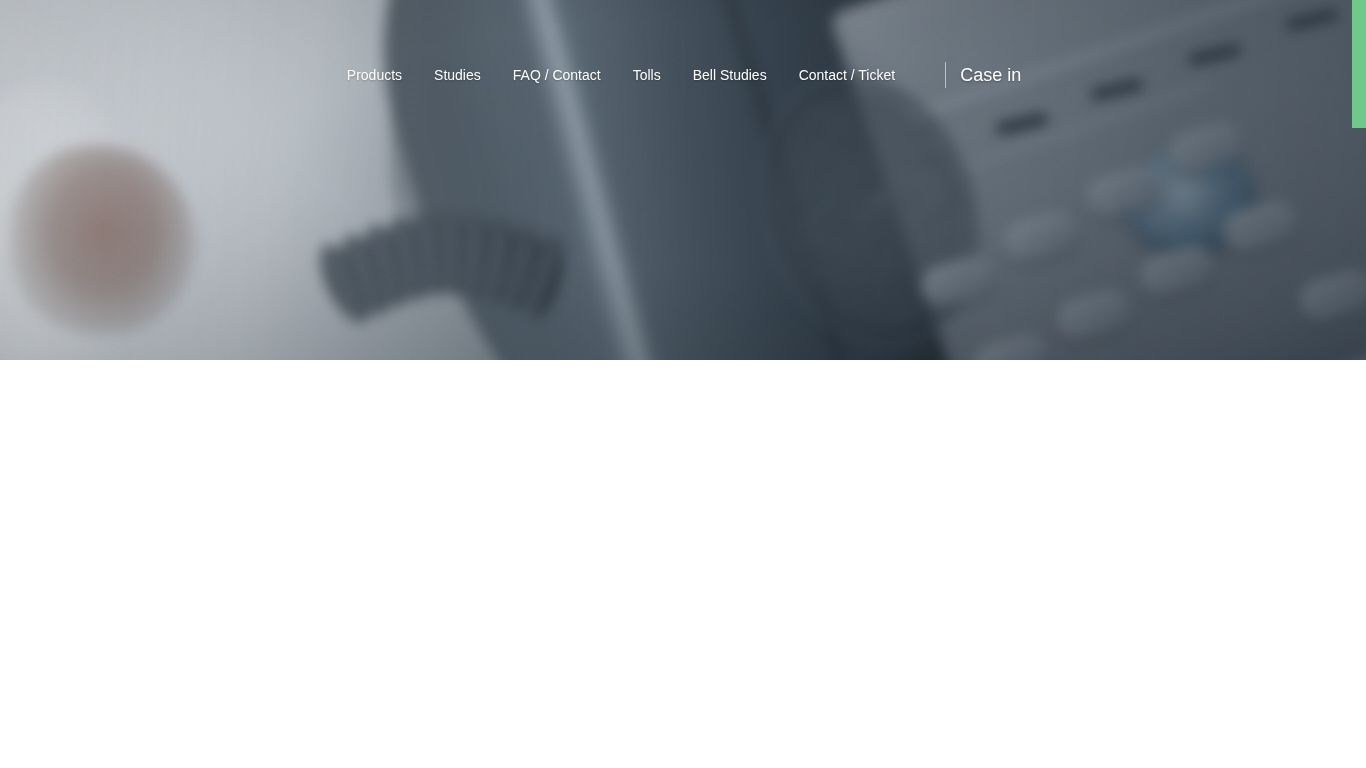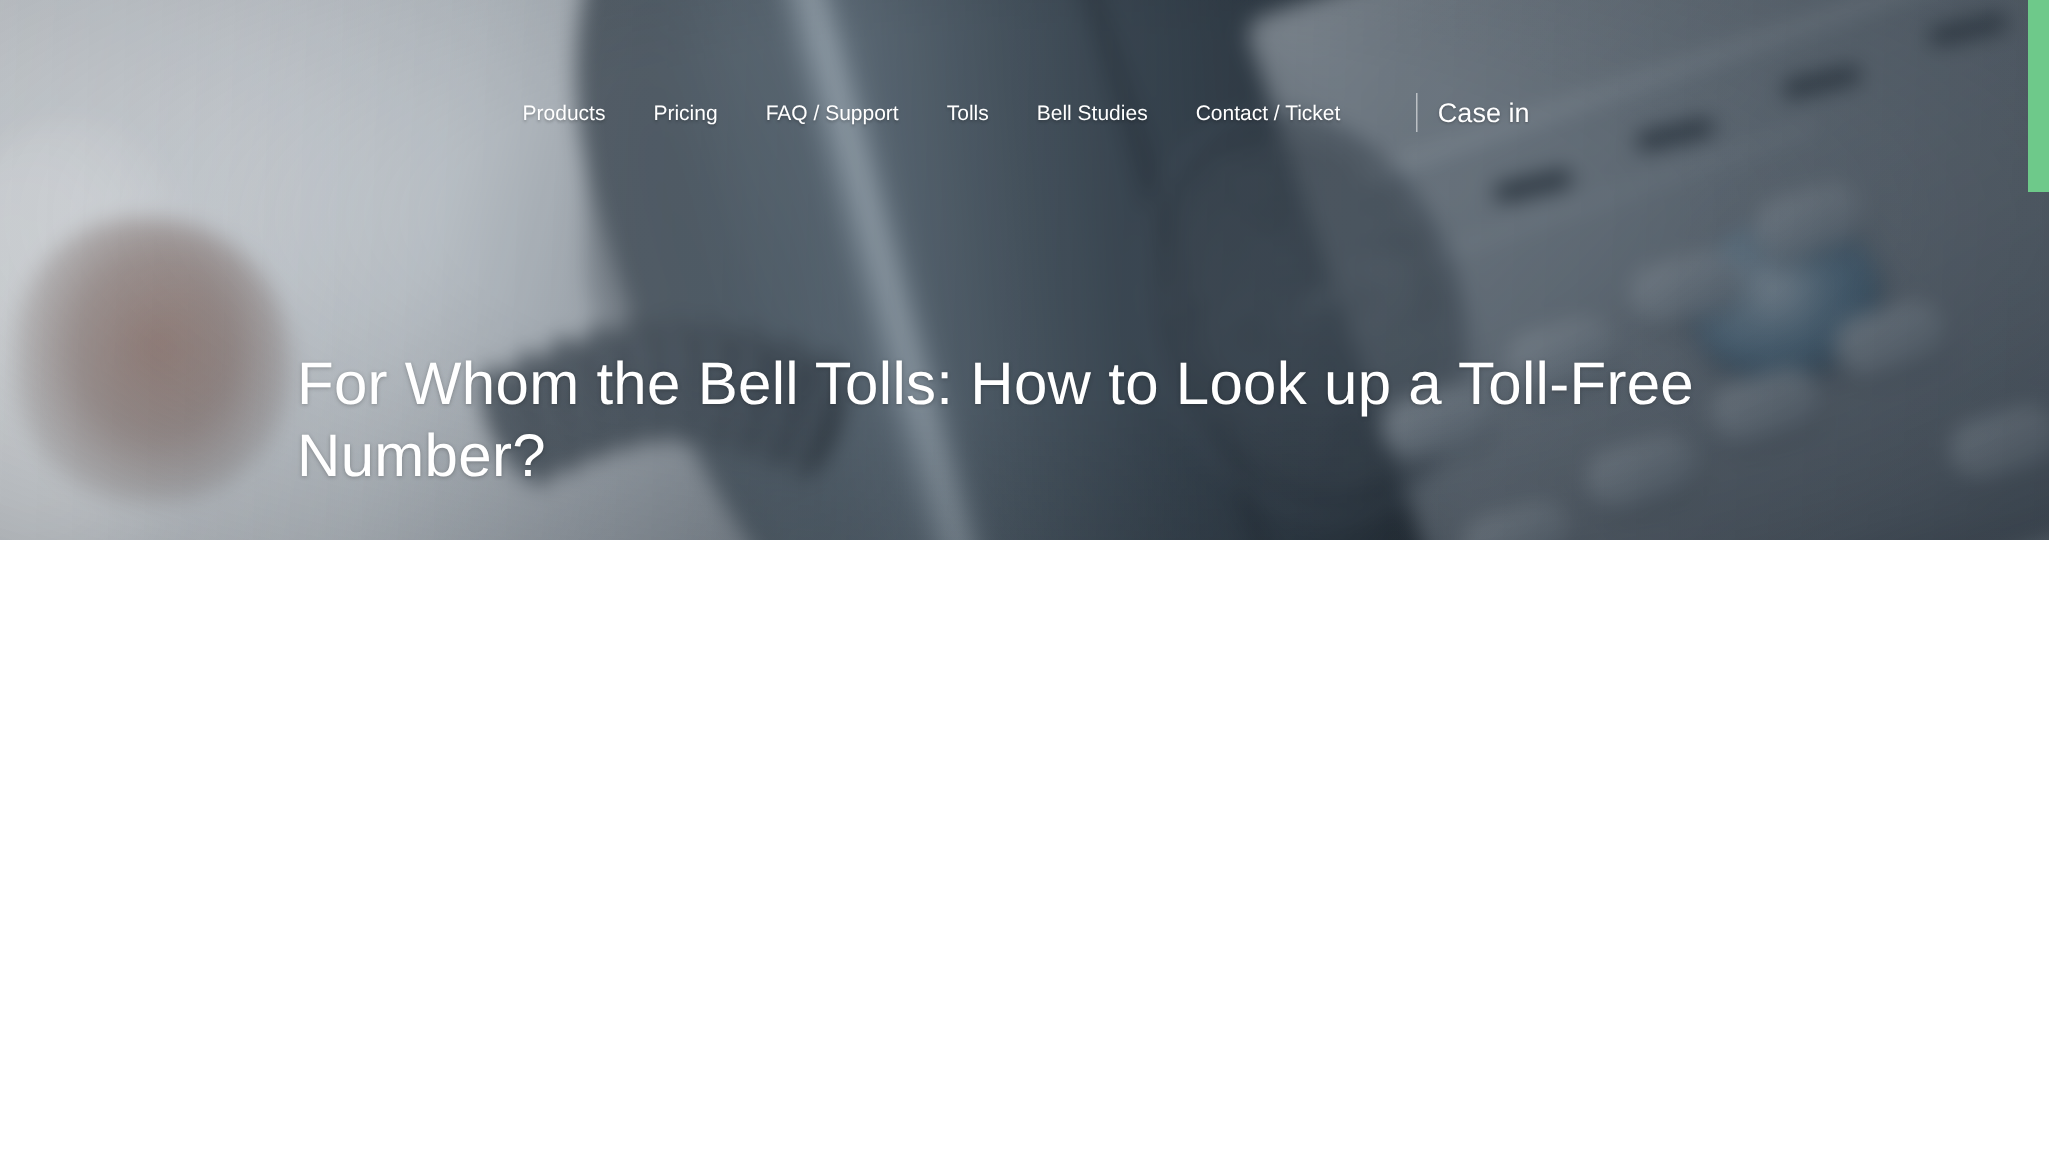--- a/index.html
+++ b/index.html
@@ -387,32 +387,31 @@
 
       <div class="grade-a"></div>
     </div>
 
     <div class="hero-overlay"></div>
     <div class="hero-vignette"></div>
 
     <nav class="nav">
       <div class="nav-inner">
         <a class="nav-item" href="#">Products</a>
-        <a class="nav-item" href="#">Pricing</a>
-        <a class="nav-item" href="#">FAQ / Support</a>
+        <a class="nav-item" href="#">Studies</a>
+        <a class="nav-item" href="#">FAQ / Contact</a>
         <a class="nav-item" href="#">Tolls</a>
         <a class="nav-item" href="#">Bell Studies</a>
         <a class="nav-item" href="#">Contact / Ticket</a>
         <span class="nav-sep"></span>
         <a class="nav-signin" href="#">Case in</a>
       </div>
     </nav>
 
     <div class="accent-bar"></div>
 
-    <h1 class="hero-title">For Whom the Bell Tolls: How to Look up a Toll-Free Number?</h1>
   </header>
 
   <main class="article-body">
     <div></div>
   </main>
 
 </div>
 
 </body></html>

